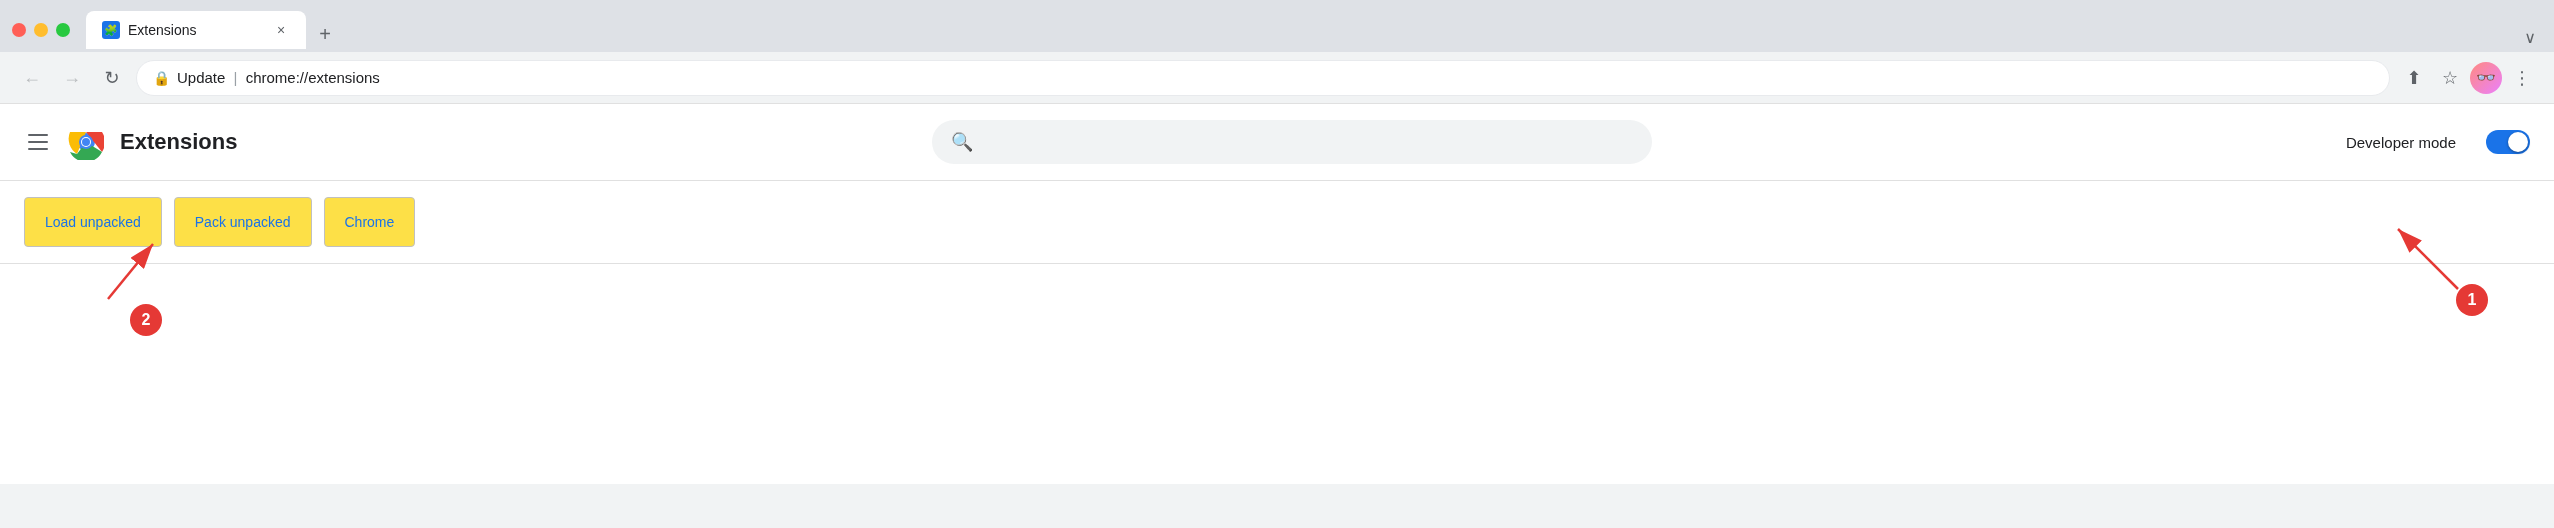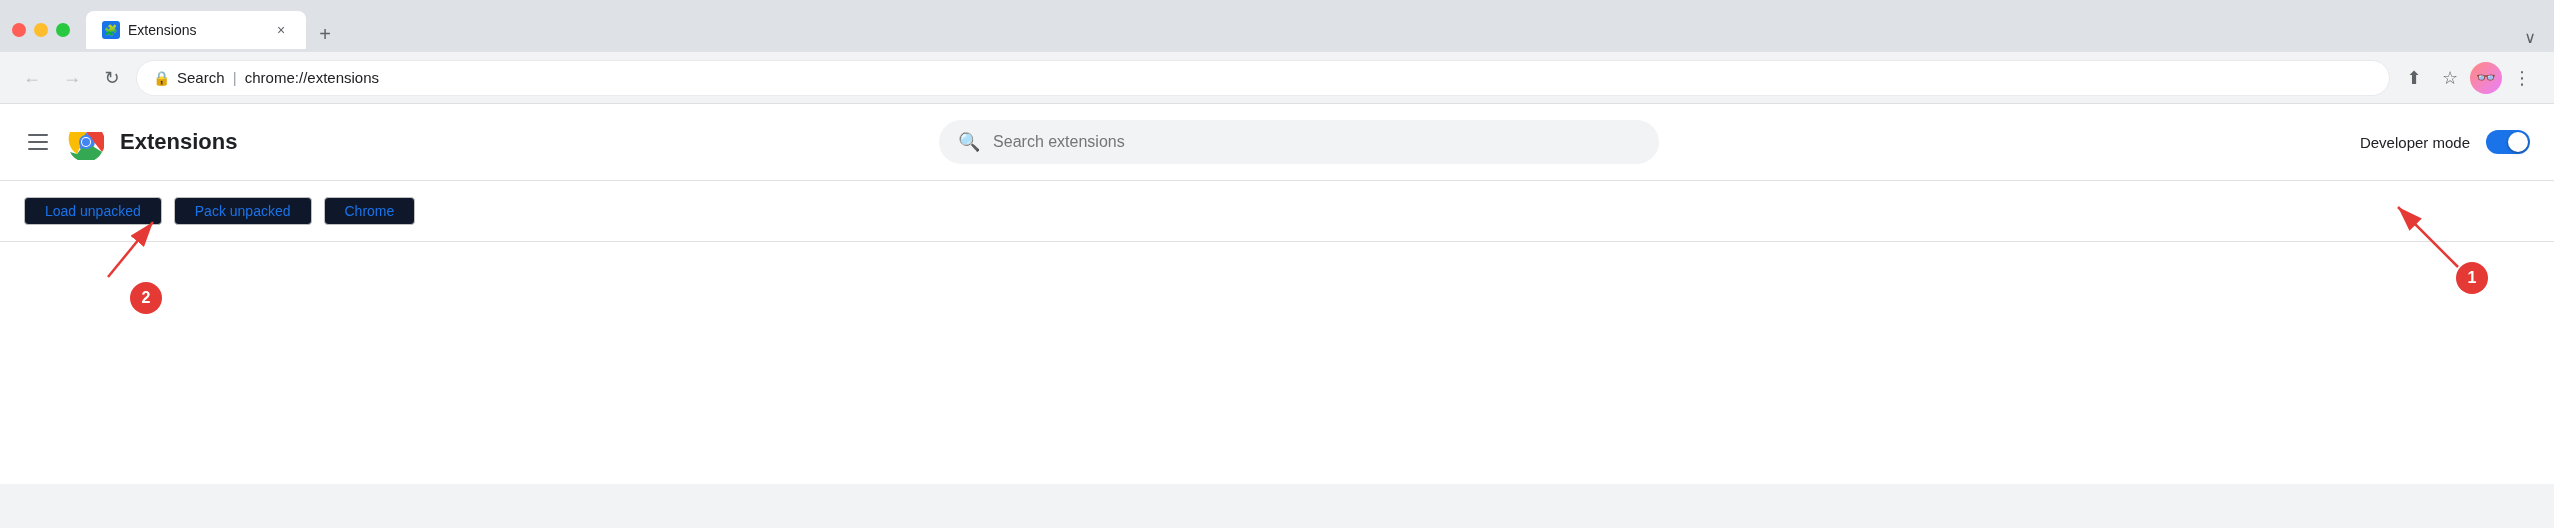--- a/index.html
+++ b/index.html
@@ -179,21 +179,21 @@
     }
     .search-icon-wrap { color: #9aa0a6; font-size: 18px; }
     .search-input {
       border: none; background: transparent;
       font-size: 16px; color: #202124;
       flex: 1; outline: none;
     }
     .dev-mode-section {
       display: flex;
       align-items: center;
-      gap: 16px;
+      gap: 30px;
       margin-left: auto;
       justify-content: center;
     }
     .dev-mode-label {
       font-size: 15px;
       color: #202124;
     }
     .toggle-switch {
       width: 44px; height: 24px;
       border-radius: 12px;
@@ -213,24 +213,24 @@
 
     
     .dev-buttons {
       display: flex;
       align-items: center;
       padding: 16px 24px;
       gap: 12px;
       border-bottom: 1px solid #e0e0e0;
     }
     .dev-btn {
-      padding: 5px 20px;
+      padding: 16px 20px;
       border: 1px solid #c0c0c0;
       border-radius: 4px;
-      background: #0f172a;
+      background: #fde047;
       color: #1a73e8;
       font-size: 14px;
       font-weight: 500;
       cursor: pointer;
     }
 
     
     .annotation-area {
       position: relative;
       padding: 8px 24px;
@@ -275,21 +275,21 @@
     </div>
   </div>
 
   <div class="nav-bar">
     <button class="nav-btn disabled">←</button>
     <button class="nav-btn disabled">→</button>
     <button class="nav-btn">↻</button>
     <div class="address-bar">
       <span class="security-icon">🔒</span>
       <span class="address-text">
-        <span>Search</span>
+        <span>Update</span>
         <span class="address-separator"> | </span>
         <span>chrome://extensions</span>
       </span>
     </div>
     <div class="nav-actions">
       <button class="nav-btn">⬆</button>
       <button class="nav-btn">☆</button>
       <div class="avatar">
         <span class="avatar-glasses">👓</span>
       </div>
@@ -314,21 +314,20 @@
         <path d="M9 30 L18 18 L34 28 A18 18 0 0 1 2 28 Z" fill="#34a853"></path>
         <circle cx="18" cy="18" r="7" fill="#4285f4"></circle>
         <circle cx="18" cy="18" r="5" fill="#fff"></circle>
         <circle cx="18" cy="18" r="4" fill="#4285f4"></circle>
       </svg>
 
       <h1 class="ext-title">Extensions</h1>
 
       <div class="search-bar">
         <span class="search-icon-wrap">🔍</span>
-        <input class="search-input" type="text" placeholder="Search extensions" style="">
       </div>
 
       <div class="dev-mode-section">
         <span class="dev-mode-label">Developer mode</span>
         <div class="toggle-switch">
           <div class="toggle-knob"></div>
         </div>
       </div>
     </div>
 

